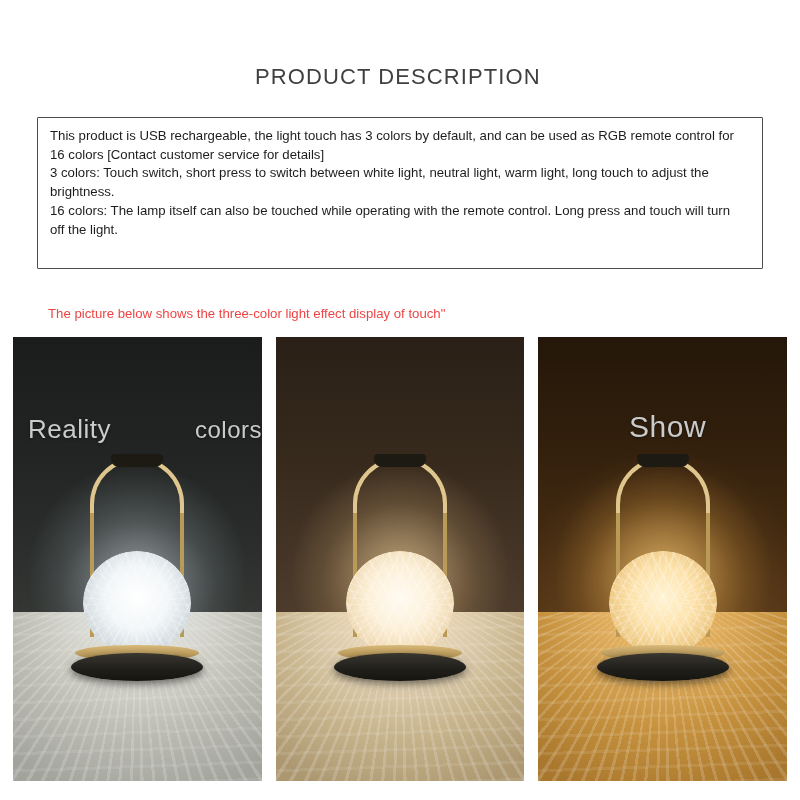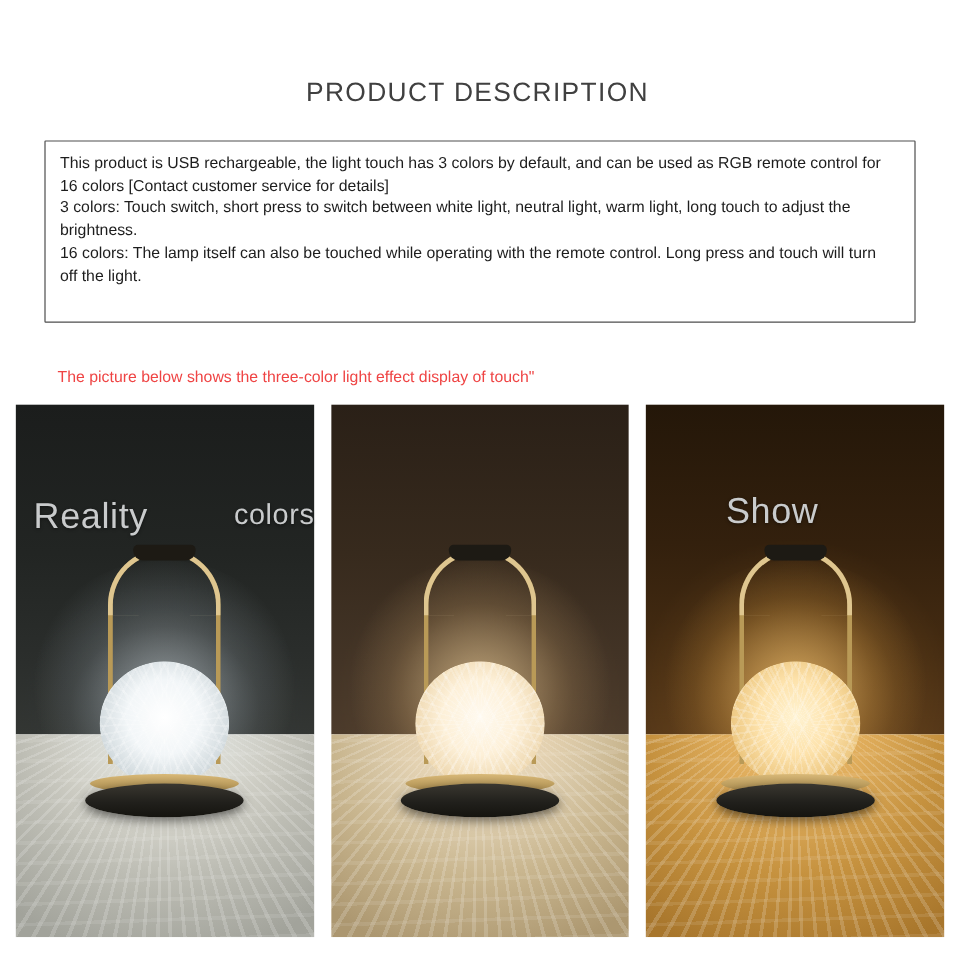--- a/index.html
+++ b/index.html
@@ -296,24 +296,24 @@
   
   .overlay-word {
     position: absolute;
     color: #c9cbcc;
     font-weight: 400;
     white-space: nowrap;
     letter-spacing: .5px;
     text-shadow: 0 1px 3px rgba(0,0,0,.45);
     pointer-events: none;
   }
-  #word-reality    { left: 28px;  top: 414px; font-size: 30px; }
+  #word-reality    { left: 28px;  top: 414px; font-size: 26px; }
   #word-shoot      { left: 195px; top: 416px; font-size: 24px; }
   #word-exhibition { left: 366px; top: 416px; font-size: 24px; }
-  #word-show       { left: 605px; top: 410px; font-size: 30px; }
+  #word-show       { left: 629px; top: 410px; font-size: 30px; }
 </style>
 </head>
 <body>
 
 <div id="page">
 
   <div class="title-sub">PRODUCT DESCRIPTION</div>
 
   <div class="desc-card">
     <div class="desc-para">This product is USB rechargeable, the light touch has 3 colors by default, and can be used as RGB remote control for 16 colors [Contact customer service for details]</div>

